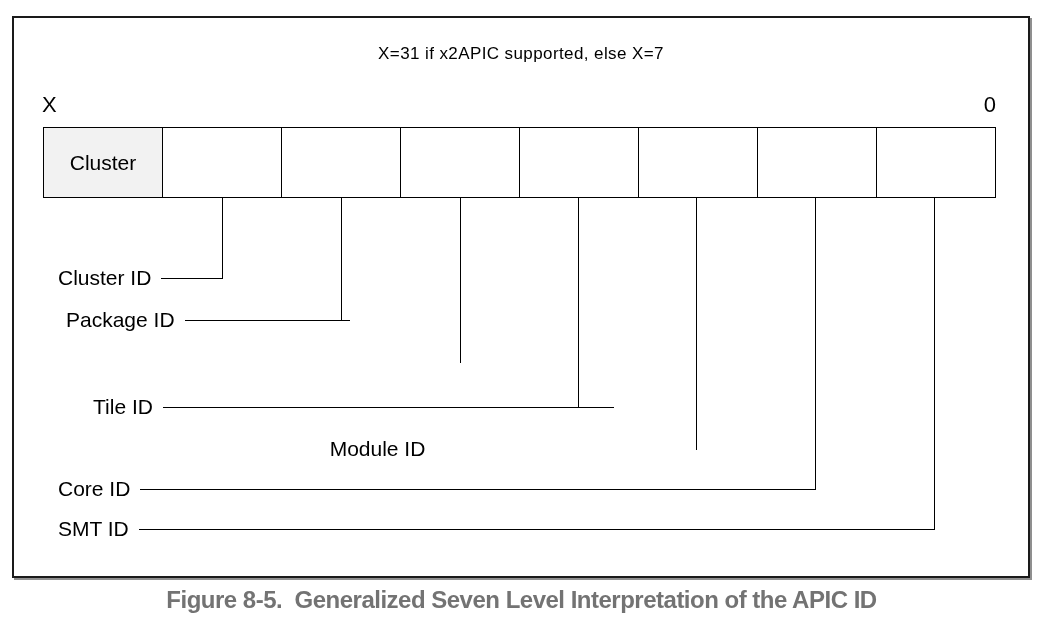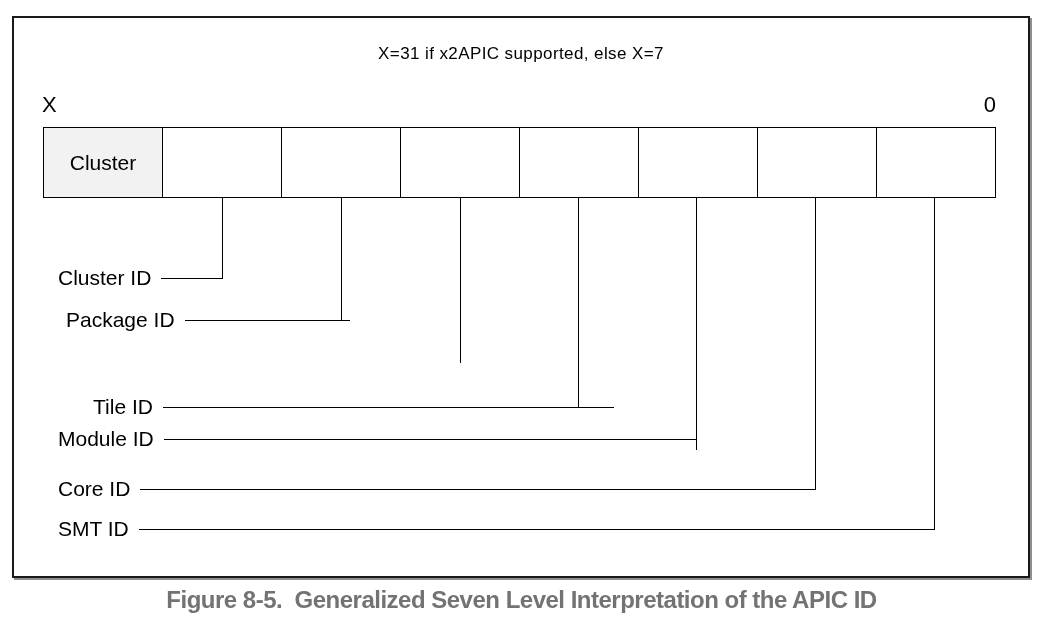--- a/index.html
+++ b/index.html
@@ -129,21 +129,21 @@
     <div class="line"></div>
   </div>
   <div class="leader-row" style="left:66px; top:307px; width:284px;">
     <span class="lbl">Package ID</span>
     <div class="line"></div>
   </div>
   <div class="leader-row" style="left:58px; top:394px; width:521px;margin-left:35px;">
     <span class="lbl">Tile ID</span>
     <div class="line"></div>
   </div>
-  <div class="leader-row" style="left:58px; top:426px; width:639px;">
+  <div class="leader-row" style="left:58px; top:437px; width:639px;flex-direction:column;">
     <span class="lbl">Module ID</span>
     <div class="line"></div>
   </div>
   <div class="leader-row" style="left:58px; top:516px; width:877px;">
     <span class="lbl">SMT ID</span>
     <div class="line"></div>
   </div>
   <div class="leader-row" style="left:58px; top:476px; width:758px;">
     <span class="lbl">Core ID</span>
     <div class="line"></div>

